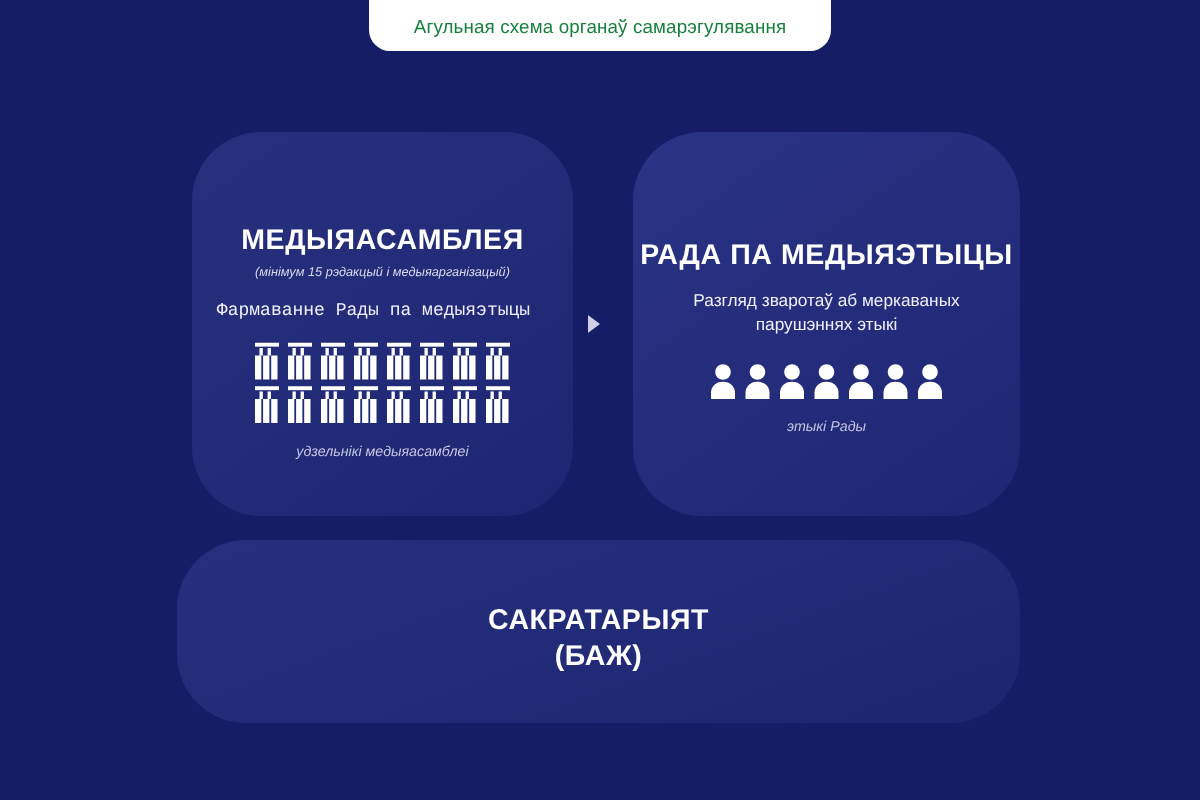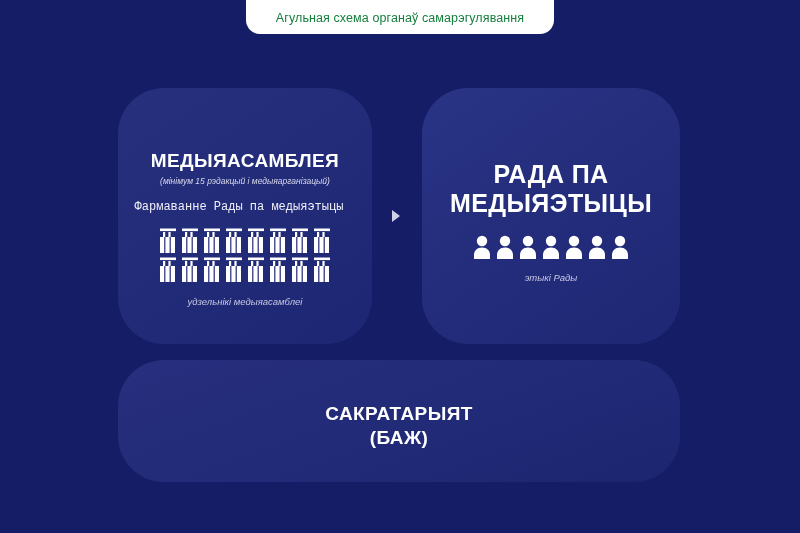--- a/index.html
+++ b/index.html
@@ -40,21 +40,21 @@
   
   .card {
     position: absolute;
     border-radius: 46px;
     box-sizing: border-box;
     text-align: center;
     color: #ffffff;
   }
 
   .card-assembly {
-    left: 118px;
+    left: 128px;
     top: 88px;
     width: 254px;
     height: 256px;
     background: linear-gradient(145deg, #27307d 0%, #232c78 45%, #1d2672 100%);
   }
 
   .card-council {
     left: 422px;
     top: 88px;
     width: 258px;
@@ -106,21 +106,21 @@
     margin: 13px 0 0 0;
     font-size: 9.5px;
     font-style: italic;
     color: #c6c7e4;
   }
 
   
   .council-heading {
     margin: 0;
     padding-top: 72px;
-    font-size: 25px;
+    font-size: 19px;
     font-weight: bold;
     letter-spacing: 0.4px;
   }
   .council-desc {
     margin: 12px auto 0 auto;
     width: 210px;
     font-size: 11.5px;
     line-height: 1.35;
     color: #f0f0fa;
   }
@@ -344,20 +344,21 @@
     </div>
   </div>
 
   <p class="assembly-caption">удзельнікі медыяасамблеі</p>
 </div>
 
 <div class="arrow"></div>
 
 <div class="card card-council">
   <h2 class="council-heading">РАДА ПА МЕДЫЯЭТЫЦЫ</h2>
+  <p class="council-desc">Разгляд зваротаў аб меркаваных парушэннях этыкі</p>
 
   <div class="people-row">
     <svg width="18" height="26" viewBox="0 0 18 26">
         <g fill="#ffffff">
           <circle cx="9" cy="7" r="5.2"></circle>
           <path d="M9 13.5c-5 0-8 3.3-8 7.4V25h16v-4.1c0-4.1-3-7.4-8-7.4z"></path>
         </g>
       </svg>
     <svg width="18" height="26" viewBox="0 0 18 26">
         <g fill="#ffffff">

